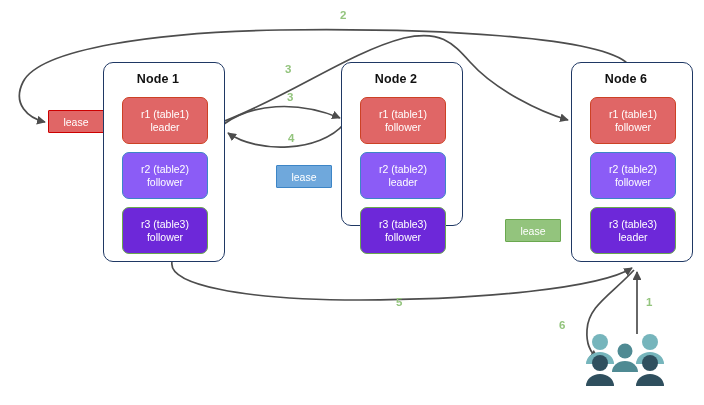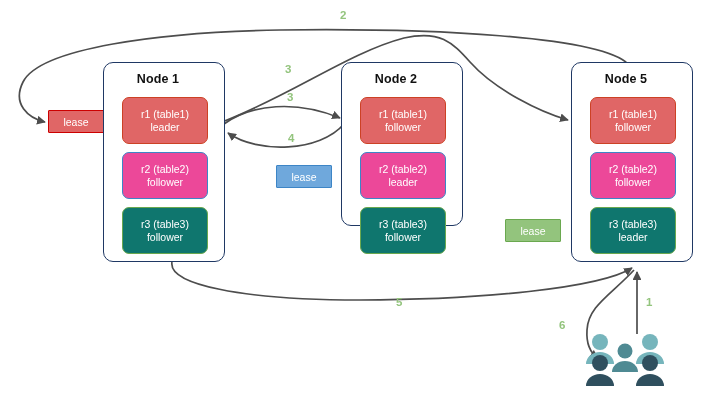--- a/index.html
+++ b/index.html
@@ -53,22 +53,22 @@
     flex-direction: column;
     align-items: center;
     justify-content: center;
     color: #ffffff;
     font-size: 10.5px;
     line-height: 13px;
     text-align: right;
   }
   .replica .line1, .replica .line2 { display: block; }
   .rep-red   { background: #e06666; border: 1.2px solid #cc4125; }
-  .rep-blue  { background: #ec4899; border: 1.2px solid #3d85c6; }
-  .rep-green { background: #0f766e; border: 1.2px solid #6aa84f; }
+  .rep-blue  { background: #8b5cf6; border: 1.2px solid #3d85c6; }
+  .rep-green { background: #6d28d9; border: 1.2px solid #6aa84f; }
 
   
   .lease {
     position: absolute;
     box-sizing: border-box;
     border-radius: 1px;
     display: flex;
     align-items: center;
     justify-content: center;
     color: #ffffff;
@@ -170,21 +170,21 @@
       <span class="line1">r2 (table2)</span>
       <span class="line2">leader</span>
     </div>
     <div class="replica rep-green" style="left:18px; top:144px; width:86px; height:47px;">
       <span class="line1">r3 (table3)</span>
       <span class="line2">follower</span>
     </div>
   </div>
 
   <div class="node-box" style="left:571px; top:62px; width:122px; height:200px;">
-    <div class="node-title">Node 5</div>
+    <div class="node-title">Node 6</div>
     <div class="replica rep-red" style="left:18px; top:34px; width:86px; height:47px;">
       <span class="line1">r1 (table1)</span>
       <span class="line2">follower</span>
     </div>
     <div class="replica rep-blue" style="left:18px; top:89px; width:86px; height:47px;">
       <span class="line1">r2 (table2)</span>
       <span class="line2">follower</span>
     </div>
     <div class="replica rep-green" style="left:18px; top:144px; width:86px; height:47px;">
       <span class="line1">r3 (table3)</span>

